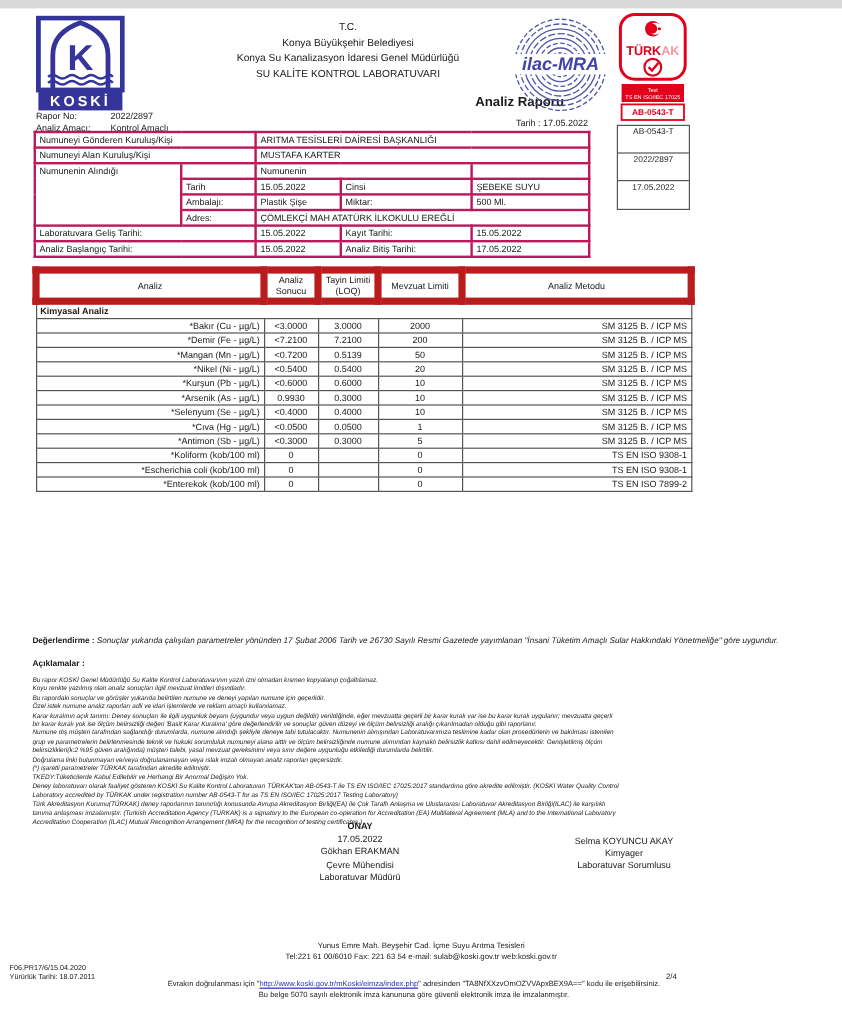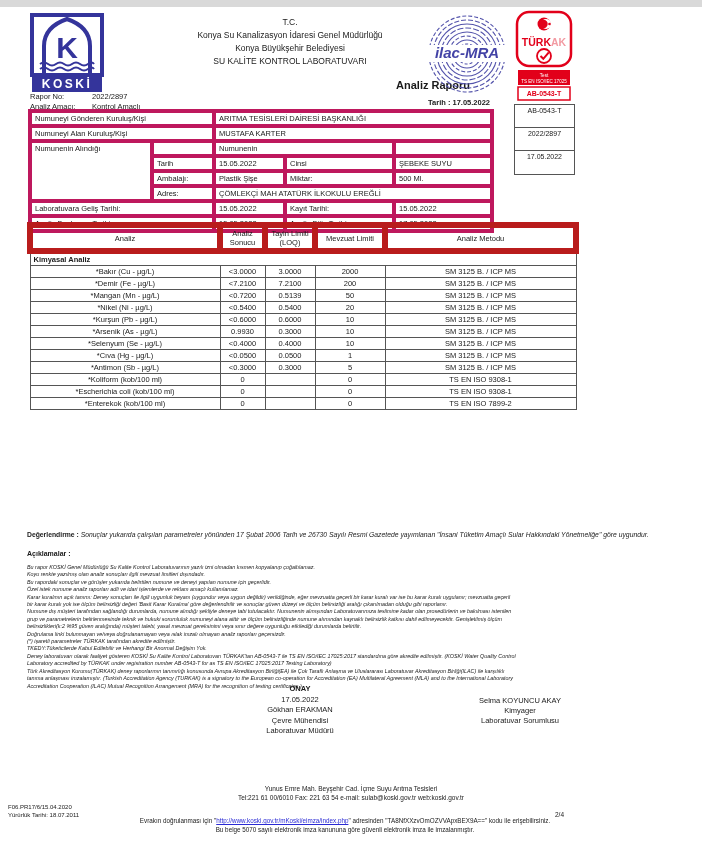--- a/index.html
+++ b/index.html
@@ -16,34 +16,34 @@
   .hdr-center { position:absolute; left:110px; top:16px; width:360px; text-align:center; font-size:8.5px; line-height:13px; }
   .report-title { position:absolute; left:110px; top:79px; width:360px; text-align:right; font-weight:bold; font-size:11px; }
   .ilac-logo { position:absolute; left:426px; top:13px; }
   .turkak-logo { position:absolute; left:513px; top:10px; }
   .side-box { position:absolute; left:514px; top:104px; width:61px; border:1px solid #555; background:#fff; }
   .side-box .cell { height:23px; border-bottom:1px solid #555; font-size:7px; text-align:center; padding-top:2px; }
   .side-box .cell:last-child { border-bottom:none; }
 
   .rapor-block { position:absolute; left:30px; top:92px; font-size:7.5px; line-height:9.5px; }
   .rapor-block .lbl { display:inline-block; width:62px; }
-  .tarih { position:absolute; left:380px; top:98px; width:110px; text-align:right; font-size:7.5px;font-weight:bold; }
+  .tarih { position:absolute; left:380px; top:98px; width:110px; text-align:right; font-size:7.5px; }
 
   
   table { border-collapse:collapse; table-layout:fixed; }
   .form-table { position:absolute; left:28px; top:109px; width:462px; font-size:7.5px; }
-  .form-table td { border:4px solid #be185d; padding:1px 3px; height:12px; white-space:nowrap; overflow:hidden; vertical-align:middle; }
+  .form-table td { border:2px solid #be185d; padding:1px 3px; height:12px; white-space:nowrap; overflow:hidden; vertical-align:middle; }
   .form-table td.top { vertical-align:top; }
 
   
   .analysis-table { position:absolute; left:27px; top:222px; width:546px; font-size:7.5px; }
   .analysis-table th { border:6px solid #b91c1c; font-weight:normal; padding:1px 2px; line-height:9px; }
   .analysis-table td { border:1px solid #555; padding:1px 3px; height:12px; white-space:nowrap; overflow:hidden; }
   .analysis-table .section-cell { font-weight:bold; height:10px; line-height:9px; }
-  .ta-l { text-align:center; } .ta-c { text-align:center; }
+  .ta-l { text-align:right; } .ta-c { text-align:center; }
 
   
   .degerlendirme { position:absolute; left:27px; top:531px; width:642px; font-size:6.8px; line-height:8.6px; }
   .degerlendirme .lbl { font-weight:bold; }
   .degerlendirme .txt { font-style:italic; }
   .aciklamalar { position:absolute; left:27px; top:550px; font-size:7px; font-weight:bold; }
   .notes { position:absolute; left:27px; top:564px; width:652px; font-size:5.4px; font-style:italic; line-height:7.4px; color:#222; }
 
   
   .sig-responsible { position:absolute; left:420px; top:696px; width:200px; text-align:center; font-size:7.5px; line-height:10px; }
@@ -70,22 +70,22 @@
       <text x="37" y="45" text-anchor="middle" font-size="30" font-weight="bold" fill="#34349b">K</text>
       <path d="M10 51 q4 -3 8 0 t8 0 t8 0 t8 0 t8 0 t8 0 t6 0" stroke="#34349b" fill="none" stroke-width="2"></path>
       <path d="M10 56 q4 -3 8 0 t8 0 t8 0 t8 0 t8 0 t8 0 t6 0" stroke="#34349b" fill="none" stroke-width="2"></path>
       <rect x="2" y="62" width="70" height="17" fill="#34349b"></rect>
       <text x="37" y="75" text-anchor="middle" font-size="12" font-weight="bold" fill="#ffffff" letter-spacing="2.5">KOSKİ</text>
     </svg>
   </div>
 
   <div class="hdr-center">
     <div>T.C.</div>
+    <div>Konya Büyükşehir Belediyesi</div>
     <div>Konya Su Kanalizasyon İdaresi Genel Müdürlüğü</div>
-    <div>Konya Büyükşehir Belediyesi</div>
     <div>SU KALİTE KONTROL LABORATUVARI</div>
   </div>
   <div class="report-title">Analiz Raporu</div>
 
   <div class="ilac-logo">
     <svg width="82" height="82" viewBox="0 0 82 82">
       <g stroke="#5353ab" fill="none" stroke-width="1.1">
         <circle cx="41" cy="41" r="38" stroke-dasharray="4 2"></circle>
         <circle cx="41" cy="41" r="34" stroke-dasharray="5 2"></circle>
         <circle cx="41" cy="41" r="30"></circle>

